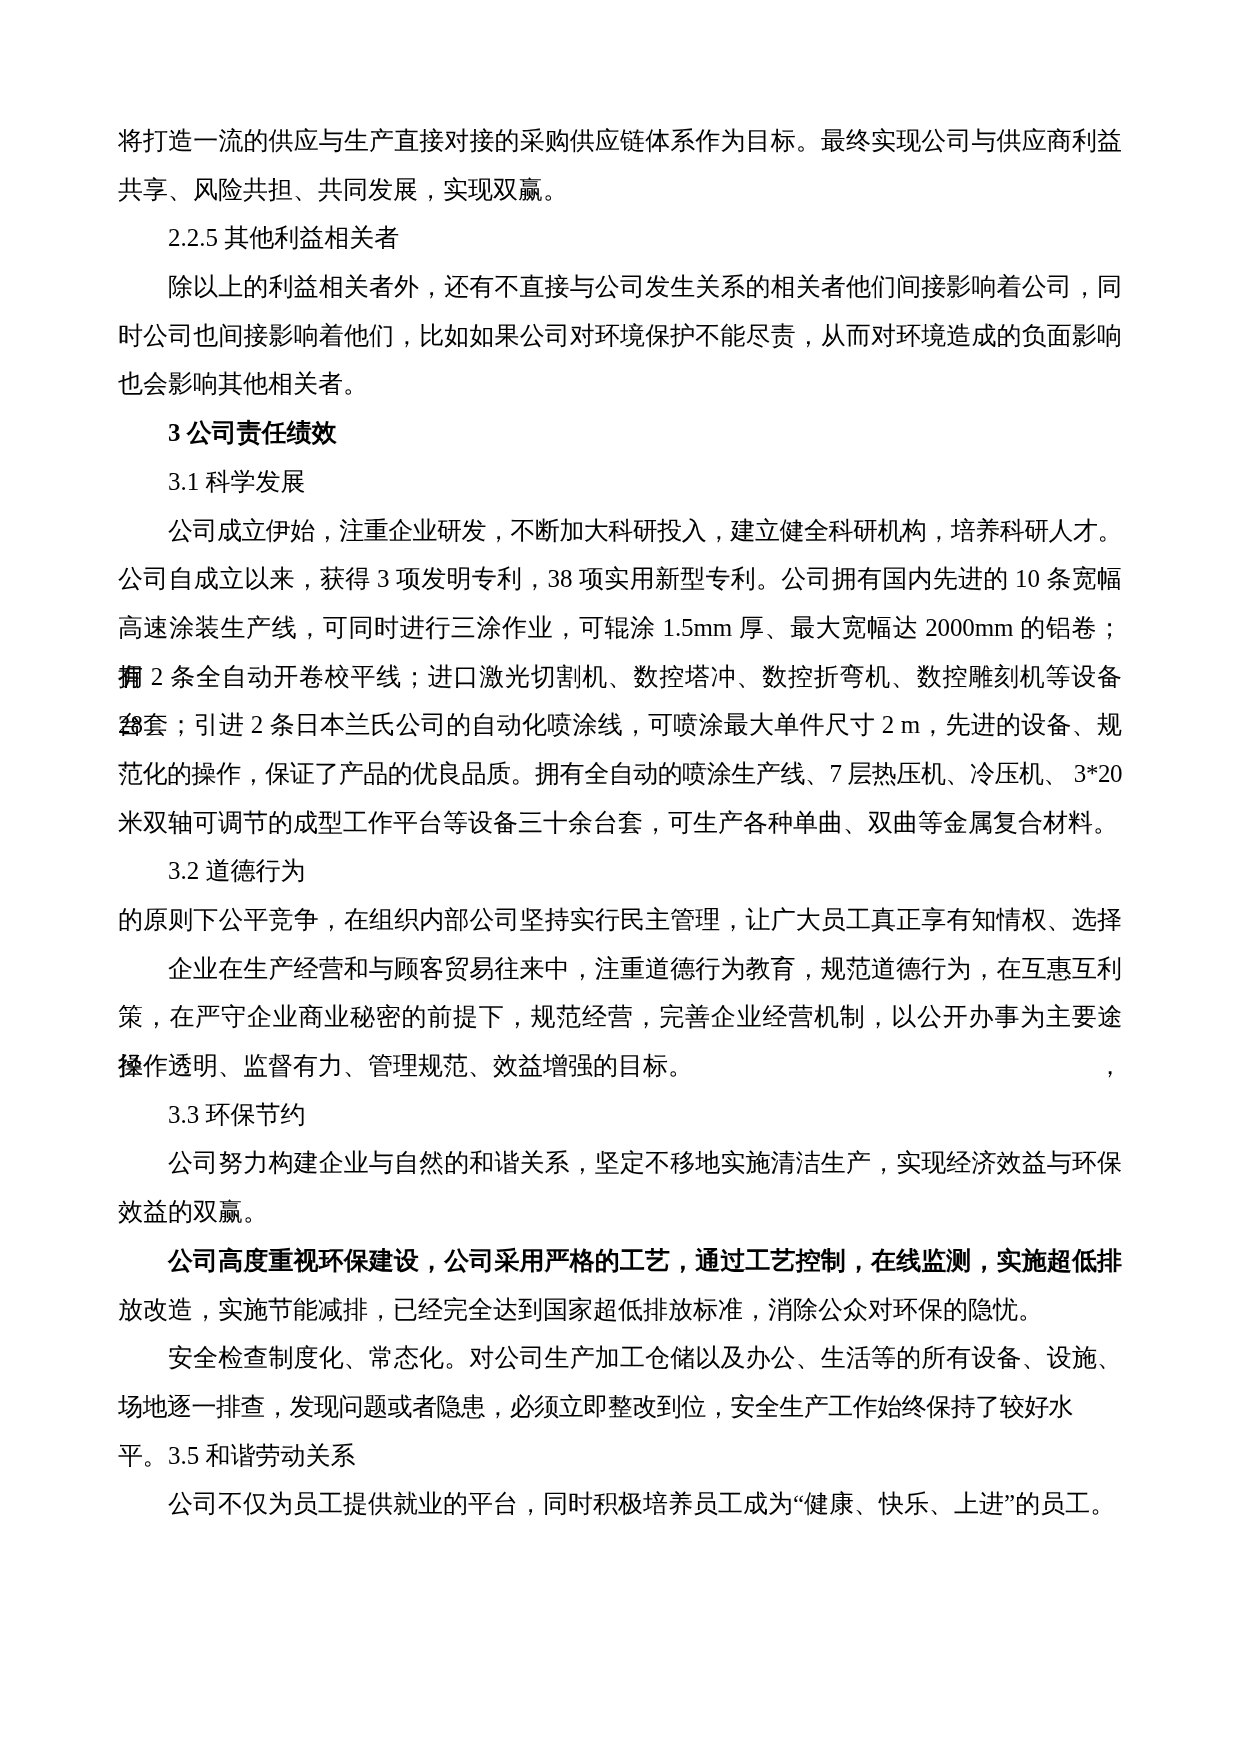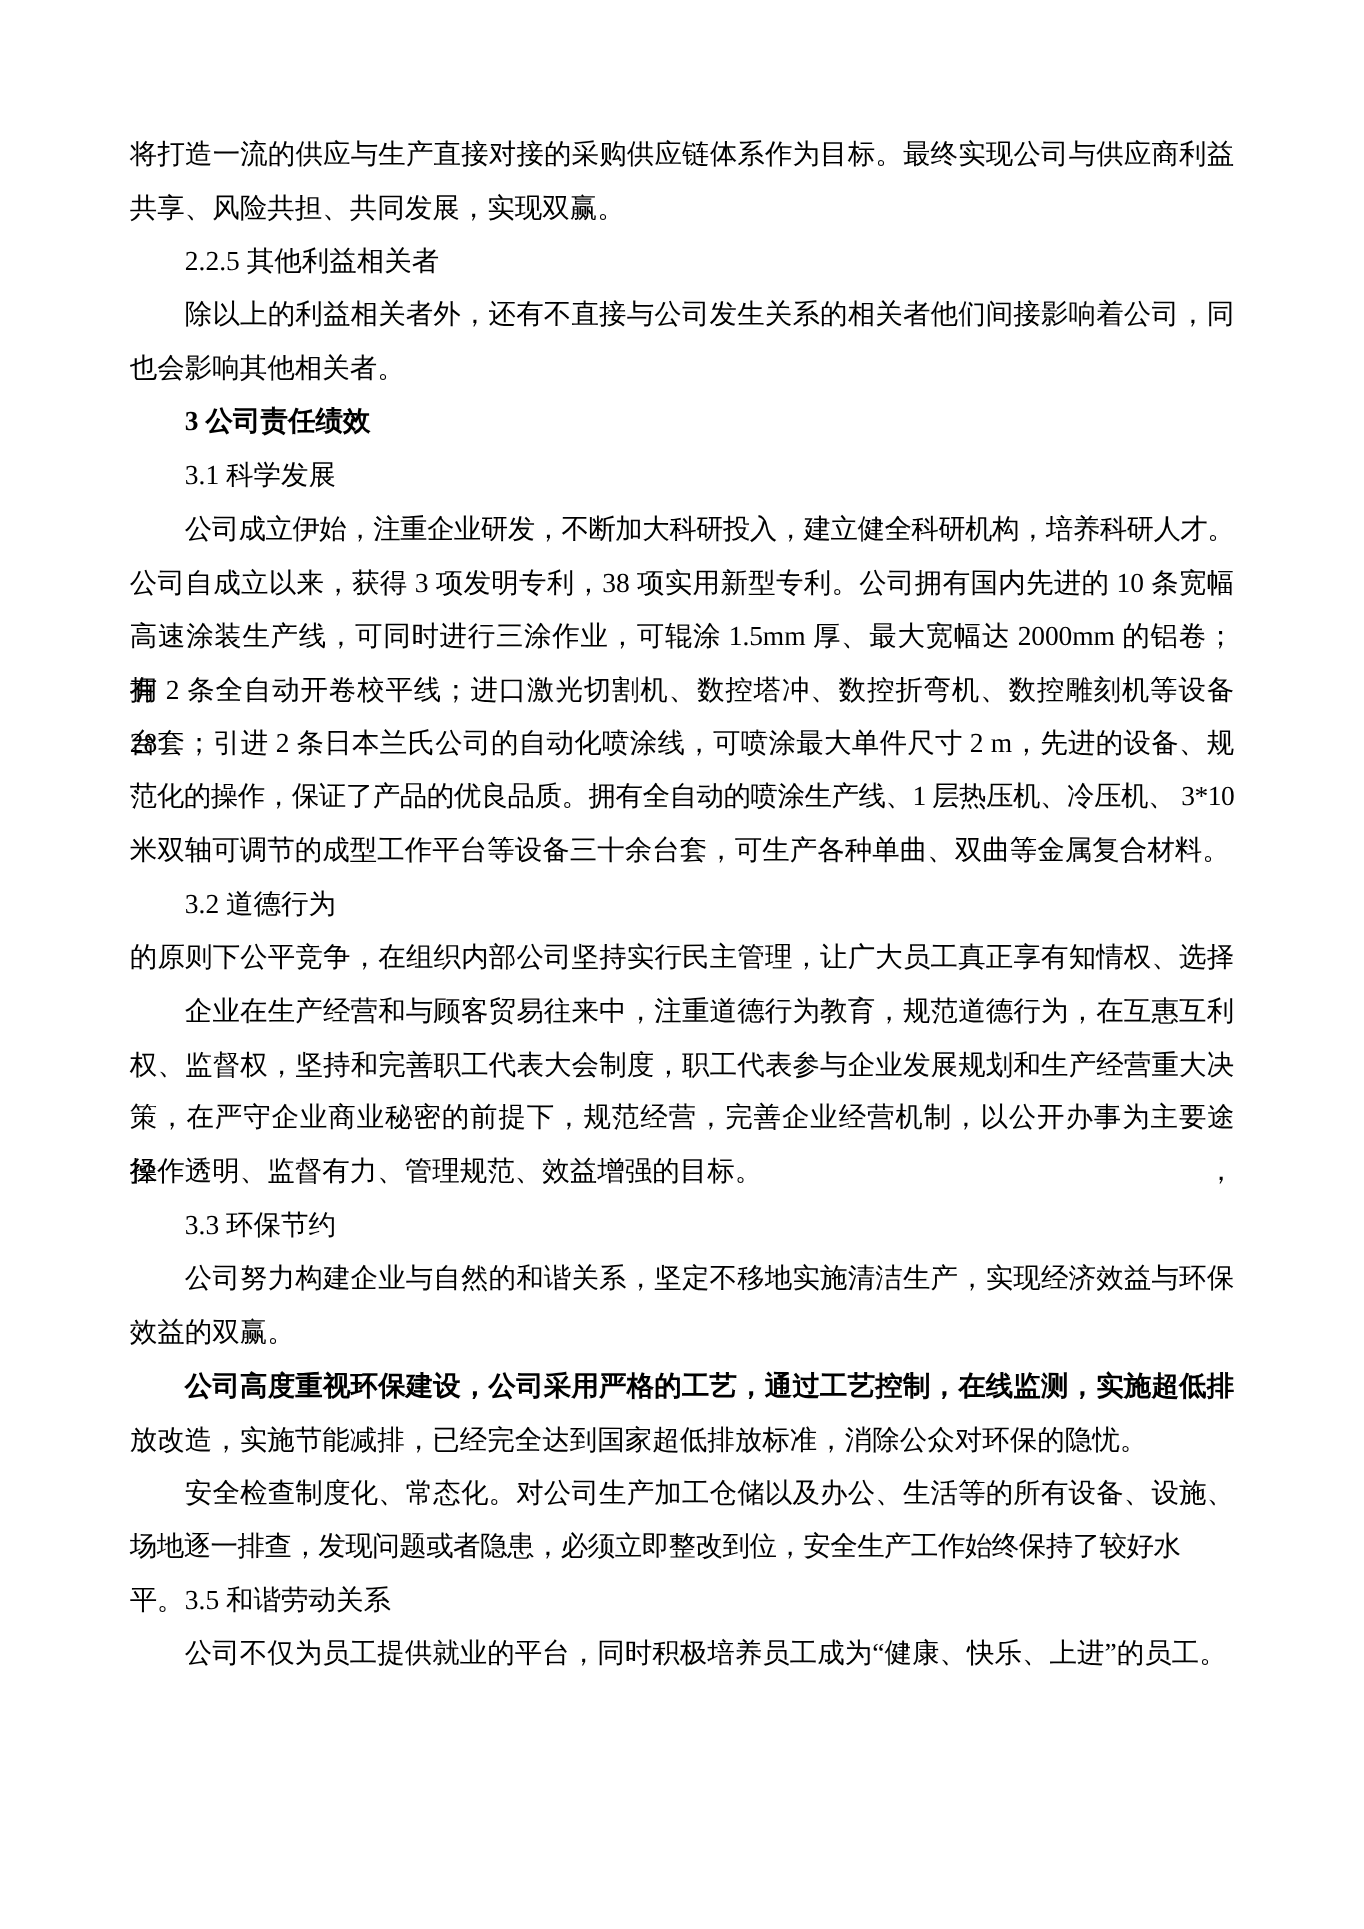--- a/index.html
+++ b/index.html
@@ -41,44 +41,44 @@
   <div class="doc" id="doc">
       <div class="para">
         <div class="line just" style="white-space: normal;">将打造一流的供应与生产直接对接的采购供应链体系作为目标。最终实现公司与供应商利益</div>
         <div class="line" style="white-space: normal;">共享、风险共担、共同发展，实现双赢。</div>
       </div>
       <div class="para">
         <div class="line indent" style="white-space: normal;">2.2.5 其他利益相关者</div>
       </div>
       <div class="para">
         <div class="line just indent" style="white-space: normal;">除以上的利益相关者外，还有不直接与公司发生关系的相关者他们间接影响着公司，同</div>
+        <div class="line just" style="white-space: normal;">时公司也间接影响着他们，比如如果公司对环境保护不能尽责，从而对环境造成的负面影响</div>
         <div class="line" style="white-space: normal;">也会影响其他相关者。</div>
       </div>
       <div class="para bold">
         <div class="line indent" style="white-space: normal;">3 公司责任绩效</div>
       </div>
       <div class="para">
         <div class="line indent" style="white-space: normal;">3.1 科学发展</div>
       </div>
       <div class="para">
         <div class="line just indent" style="white-space: normal; letter-spacing: -0.54px;">公司成立伊始，注重企业研发，不断加大科研投入，建立健全科研机构，培养科研人才。</div>
         <div class="line just" style="white-space: normal;">公司自成立以来，获得 3 项发明专利，38 项实用新型专利。公司拥有国内先进的 10 条宽幅</div>
         <div class="line just" style="white-space: normal; letter-spacing: -0.1px;">高速涂装生产线，可同时进行三涂作业，可辊涂 1.5mm 厚、最大宽幅达 2000mm 的铝卷；拥</div>
         <div class="line just" style="white-space: normal; letter-spacing: -0.05px;">有 2 条全自动开卷校平线；进口激光切割机、数控塔冲、数控折弯机、数控雕刻机等设备 28</div>
         <div class="line just" style="white-space: normal;">台套；引进 2 条日本兰氏公司的自动化喷涂线，可喷涂最大单件尺寸 2 m，先进的设备、规</div>
-        <div class="line just" style="white-space: normal; letter-spacing: -0.47px;">范化的操作，保证了产品的优良品质。拥有全自动的喷涂生产线、1 层热压机、冷压机、 3*10</div>
+        <div class="line just" style="white-space: normal; letter-spacing: -0.47px;">范化的操作，保证了产品的优良品质。拥有全自动的喷涂生产线、7 层热压机、冷压机、 3*20</div>
         <div class="line" style="white-space: normal;">米双轴可调节的成型工作平台等设备三十余台套，可生产各种单曲、双曲等金属复合材料。</div>
       </div>
       <div class="para">
         <div class="line indent" style="white-space: normal;">3.2 道德行为</div>
       </div>
       <div class="para">
         <div class="line just" style="white-space: normal;">的原则下公平竞争，在组织内部公司坚持实行民主管理，让广大员工真正享有知情权、选择</div>
         <div class="line just indent" style="white-space: normal;">企业在生产经营和与顾客贸易往来中，注重道德行为教育，规范道德行为，在互惠互利</div>
-        <div class="line just" style="white-space: normal;">权、监督权，坚持和完善职工代表大会制度，职工代表参与企业发展规划和生产经营重大决</div>
         <div class="line just" style="white-space: normal; letter-spacing: -0.51px;">策，在严守企业商业秘密的前提下，规范经营，完善企业经营机制，以公开办事为主要途径，</div>
         <div class="line" style="white-space: normal;">操作透明、监督有力、管理规范、效益增强的目标。</div>
       </div>
       <div class="para">
         <div class="line indent" style="white-space: normal;">3.3 环保节约</div>
       </div>
       <div class="para">
         <div class="line just indent" style="white-space: normal;">公司努力构建企业与自然的和谐关系，坚定不移地实施清洁生产，实现经济效益与环保</div>
         <div class="line" style="white-space: normal;">效益的双赢。</div>
       </div>

